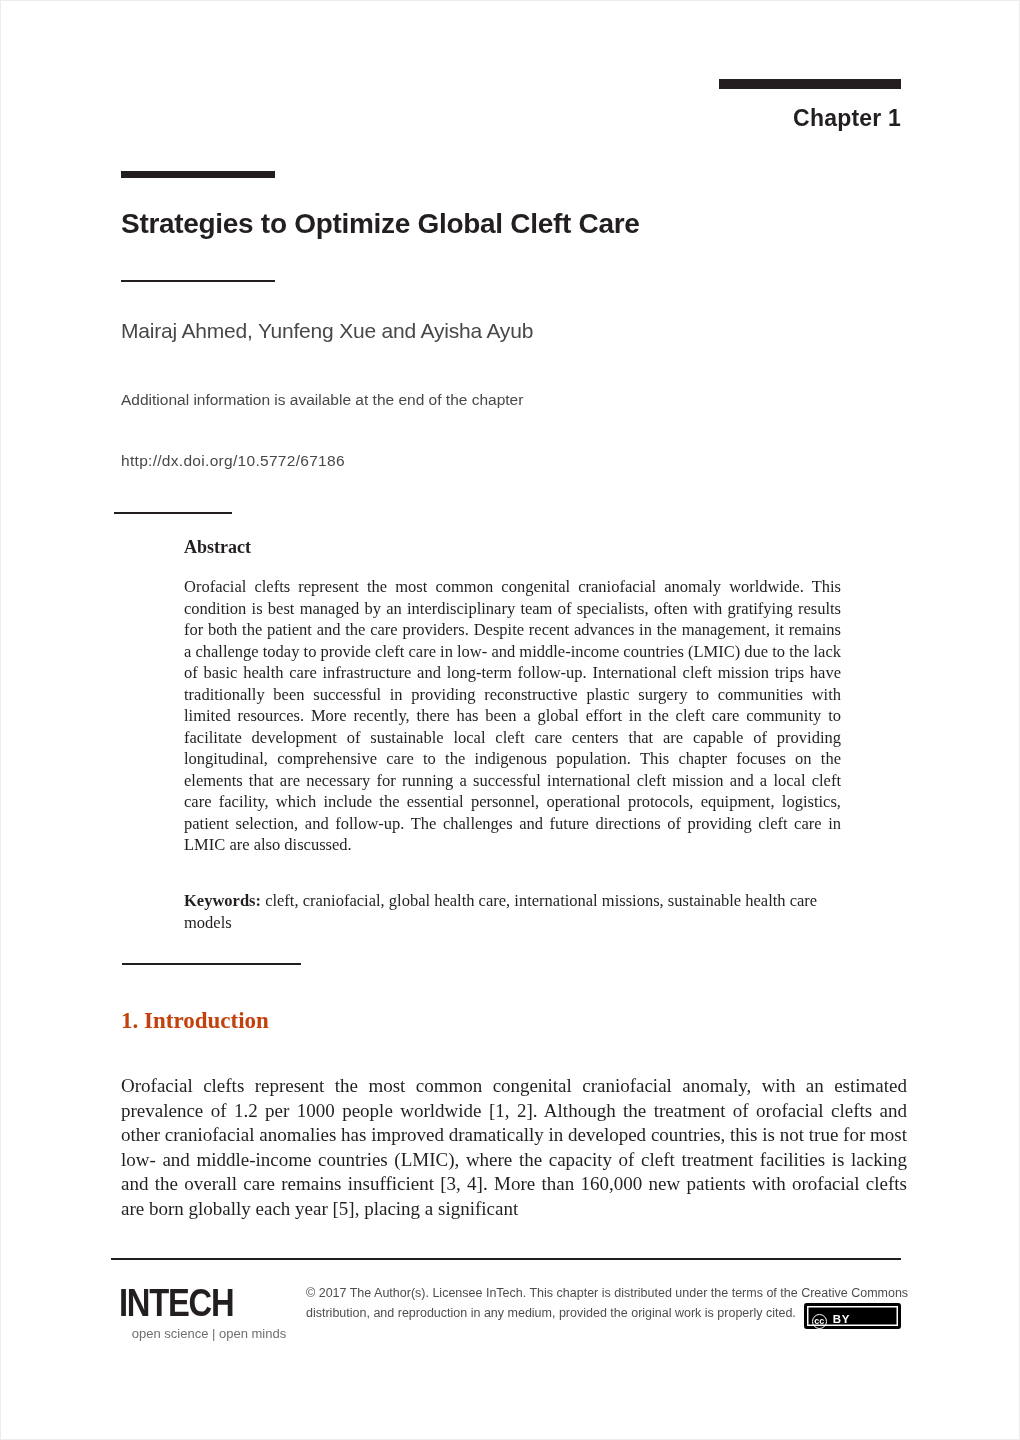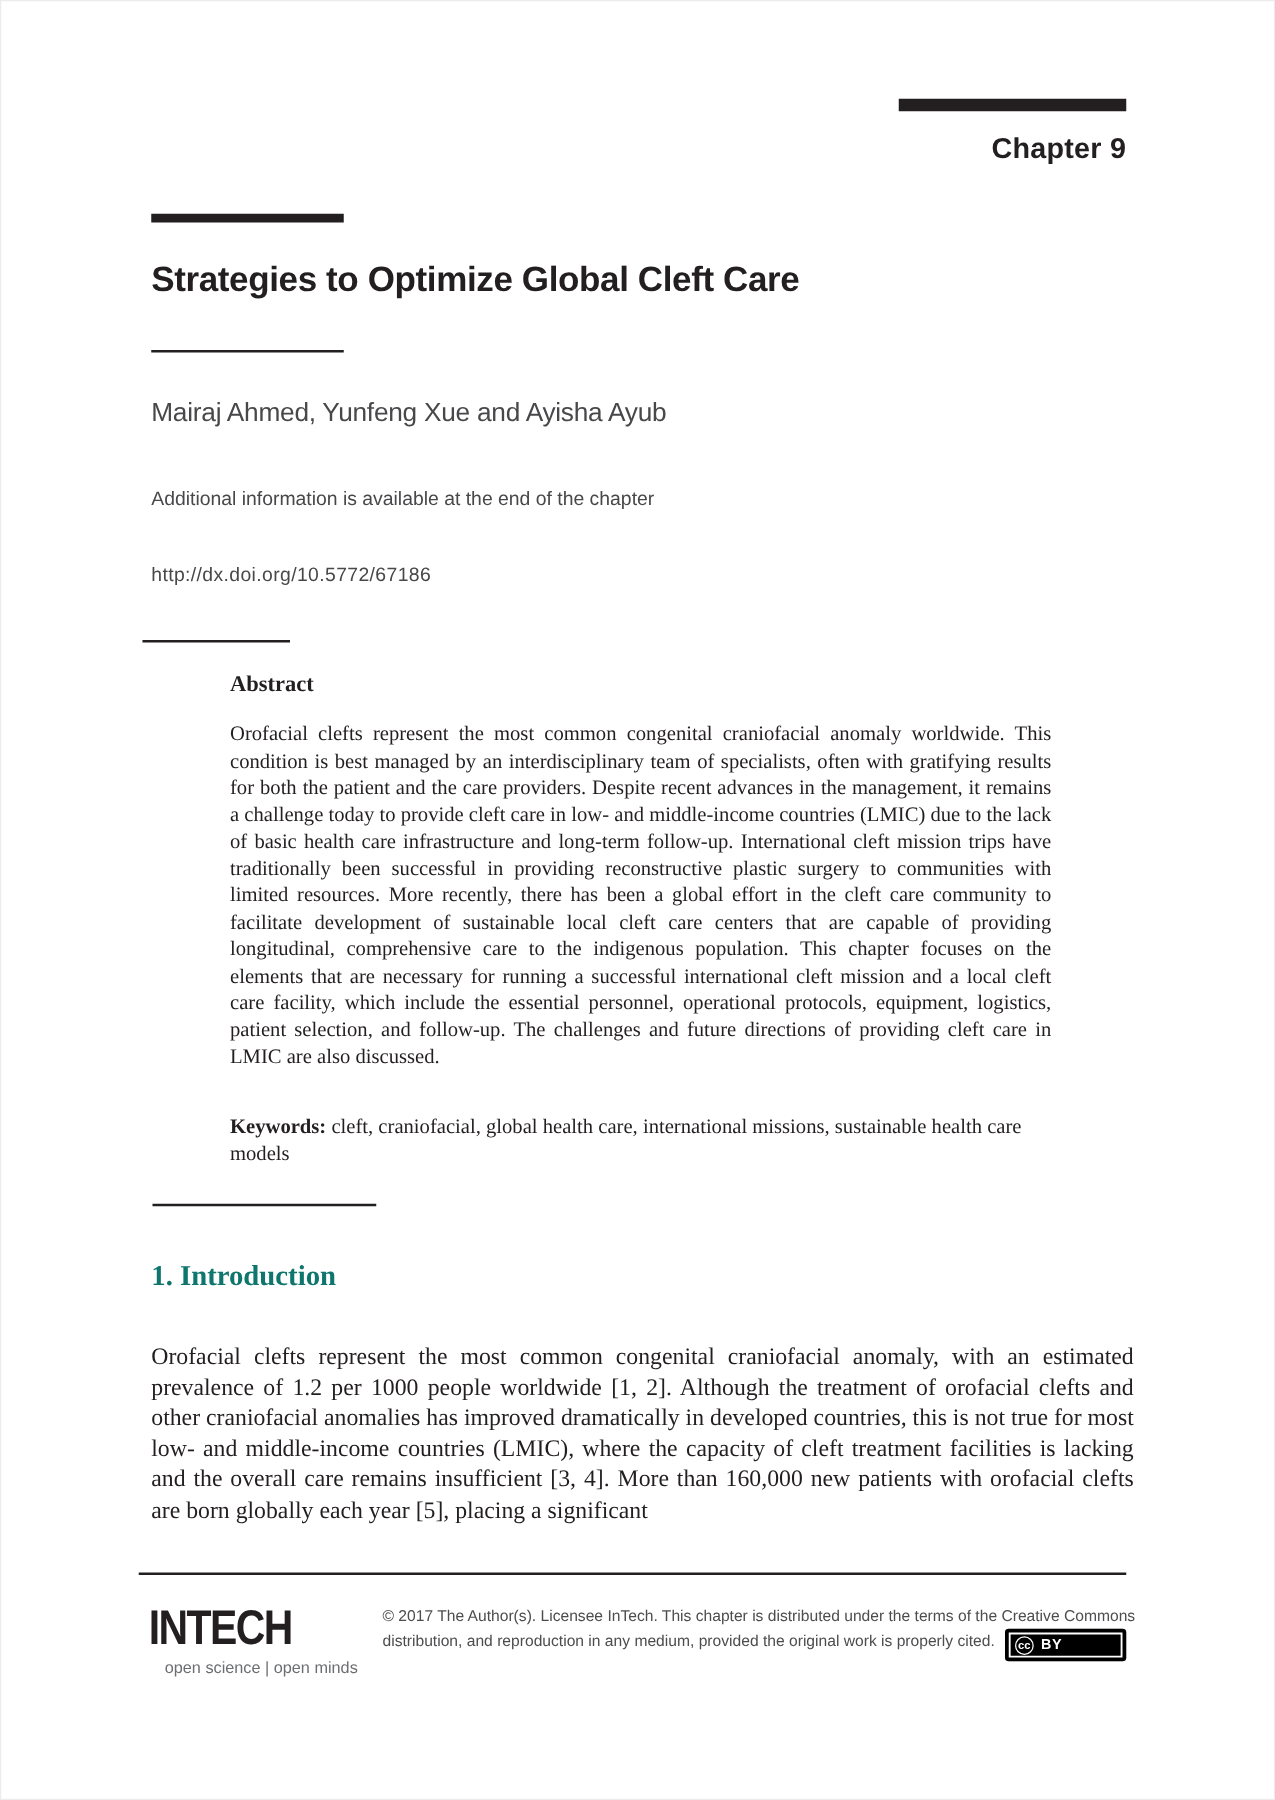--- a/index.html
+++ b/index.html
@@ -61,21 +61,21 @@
     position: absolute; left: 183px; top: 889px; width: 657px;
     font-family: "Liberation Serif", serif;
     font-size: 16.5px; line-height: 21.5px; color: #231f20;
   }
   .keywords b { font-weight: bold; }
 
   .intro-rule { left: 121px; top: 962px; width: 179px; height: 2px; }
   .intro-heading {
     position: absolute; left: 120px; top: 1007px;
     font-family: "Liberation Serif", serif;
-    font-size: 23px; font-weight: bold; color: #0f766e;
+    font-size: 23px; font-weight: bold; color: #c2410c;
   }
   .intro-body {
     position: absolute; left: 120px; top: 1073px; width: 786px;
     font-family: "Liberation Serif", serif;
     font-size: 19px; line-height: 24.6px; text-align: justify; color: #231f20;
   }
 
   .footer-rule { left: 110px; top: 1257px; width: 790px; height: 2px; }
 
   .intech-logo { position: absolute; left: 118px; top: 1282px; width: 180px; }
@@ -90,21 +90,21 @@
   }
 
   .footer-license {
     position: absolute; left: 305px; top: 1283px; width: 640px;
     font-size: 12.5px; line-height: 19px; color: #4d4d4f;
   }
   .footer-license .license-line { white-space: nowrap; }
   .footer-license .line3 { display: flex; align-items: flex-end; }
 
   .cc-badge {
-    display: inline-flex; align-items: center;
+    display: inline-flex; align-items: flex-end;
     width: 97px; height: 26px; margin-left: 8px; margin-bottom: -6px;
     background: #000;
     border-radius: 3px;
     box-shadow: inset 0 0 0 3px #000, inset 0 0 0 4.5px #ffffff;
     padding-left: 8px; cursor: pointer;
   }
   .cc-circle {
     width: 15px; height: 15px; border: 1.5px solid #fff; border-radius: 50%;
     color: #fff; font-size: 9px; font-weight: bold; line-height: 1;
     display: flex; align-items: center; justify-content: center;
@@ -114,21 +114,21 @@
     margin-left: 6px; color: #fff; font-size: 11.5px; font-weight: bold;
     letter-spacing: 0.5px;
   }
 </style>
 </head>
 <body>
 
 <div class="page">
 
   <div class="rule top-bar"></div>
-  <div class="chapter-label">Chapter 9</div>
+  <div class="chapter-label">Chapter 1</div>
 
   <div class="rule title-rule-thick"></div>
   <h1 class="page-title">Strategies to Optimize Global Cleft Care</h1>
   <div class="rule title-rule-thin"></div>
 
   <div class="authors">Mairaj Ahmed, Yunfeng Xue and Ayisha Ayub</div>
   <div class="additional-info">Additional information is available at the end of the chapter</div>
   <a class="doi">http://dx.doi.org/10.5772/67186</a>
 
   <div class="rule abstract-rule"></div>

